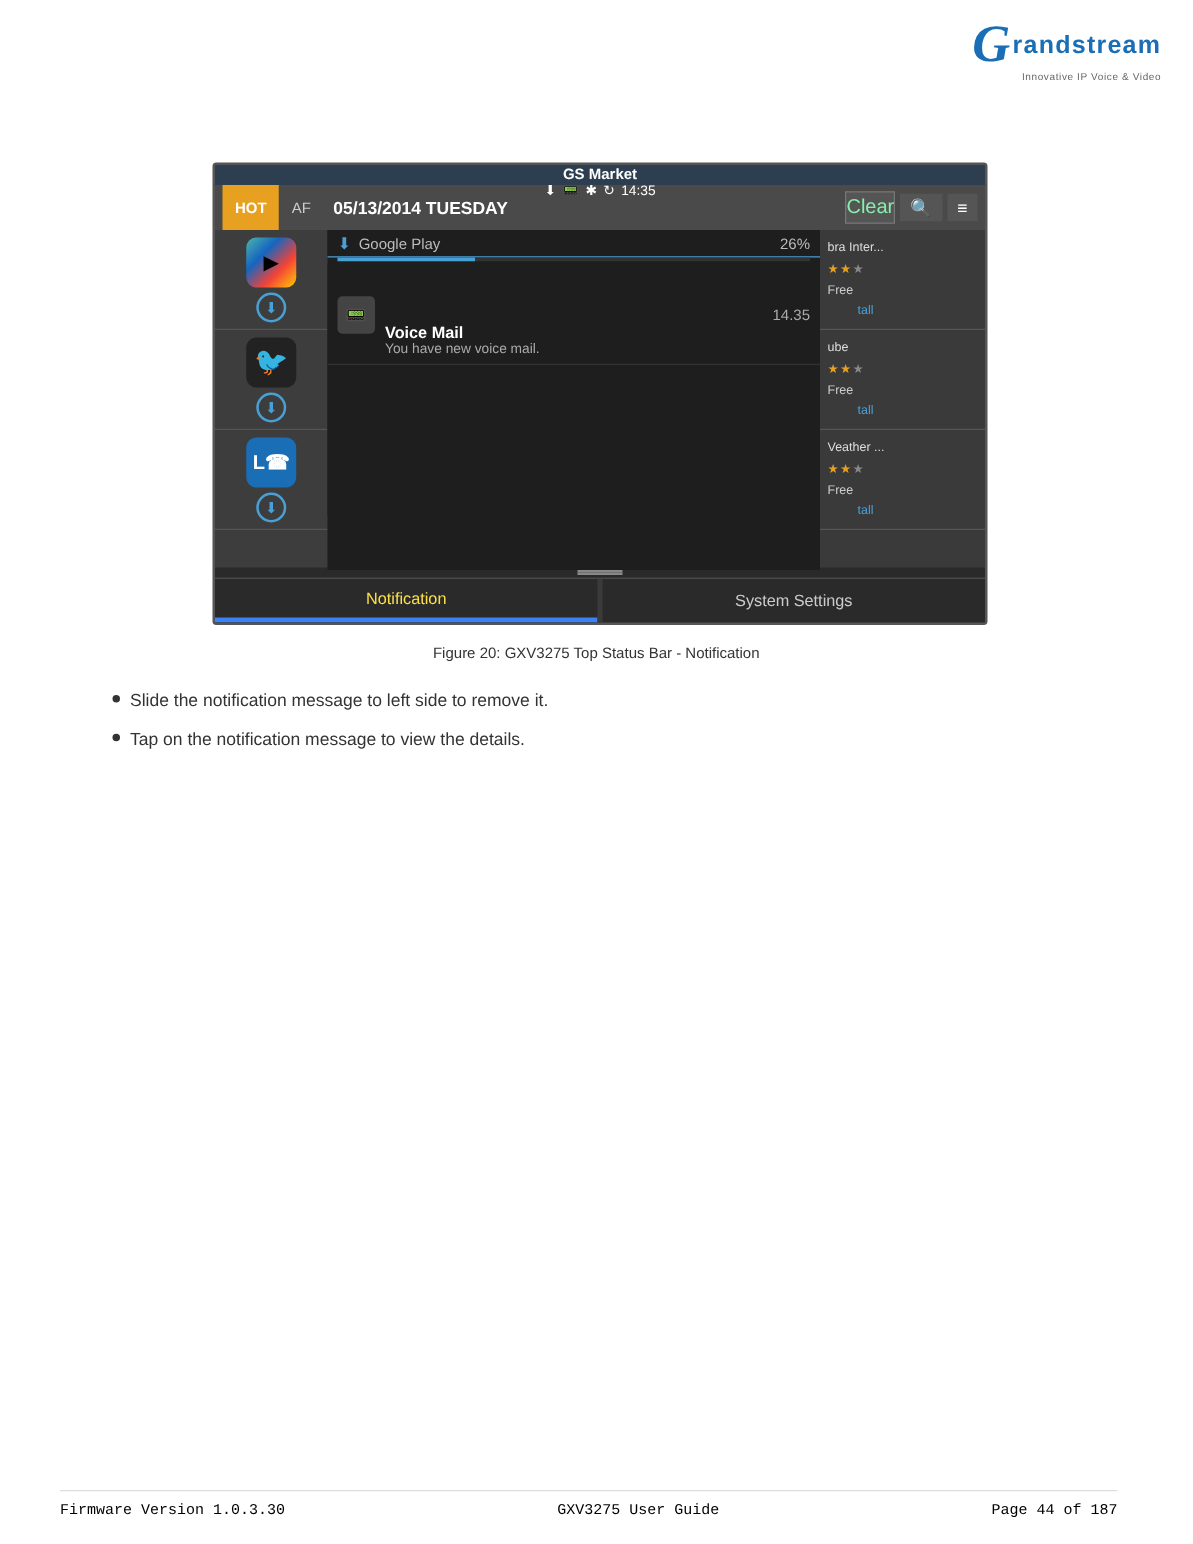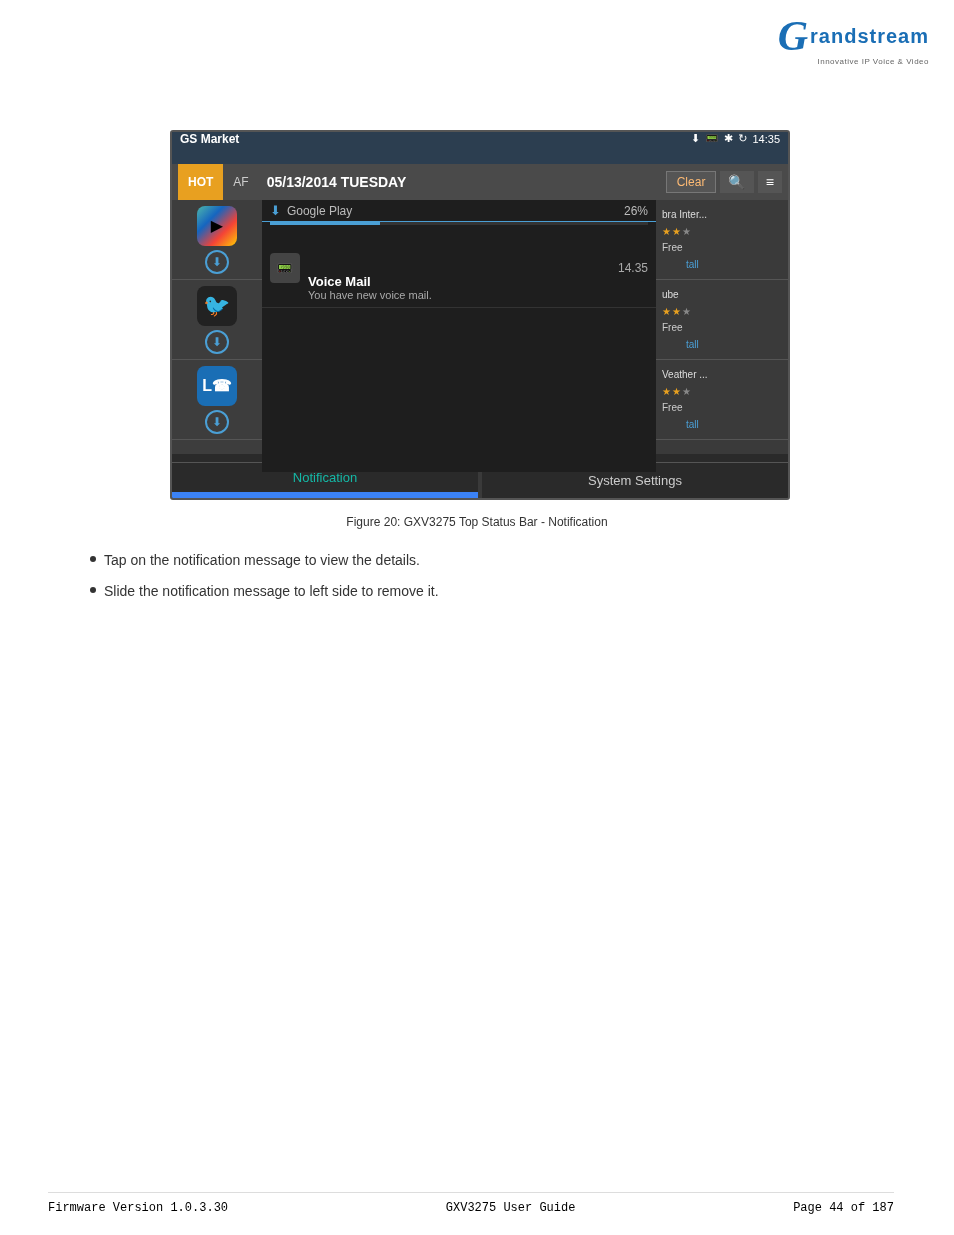--- a/index.html
+++ b/index.html
@@ -20,27 +20,28 @@
       height: 370px;
       background: #3a3a3a;
       border: 2px solid #555;
       border-radius: 3px;
       overflow: hidden;
     }
 
     
     .status-bar {
       background: #2c3e50;
-      height: 32px;
-      display: flex;
-      align-items: flex-start;
+      height: 16px;
+      display: flex;
+      align-items: center;
       justify-content: space-between;
       padding: 0 8px;
       color: white;
       font-size: 11px;
+      flex-direction: column;
     }
     .status-bar-left {
       font-weight: bold;
       font-size: 12px;
     }
     .status-bar-icons {
       display: flex;
       align-items: center;
       gap: 5px;
       font-size: 11px;
@@ -75,23 +76,23 @@
     }
     .nav-date {
       color: white;
       font-size: 14px;
       font-weight: bold;
       flex: 1;
       padding-left: 8px;
     }
     .nav-clear-btn {
       background: #555;
-      color: #fdba74;
-      font-size: 12px;
-      padding: 3px 10px;
+      color: #86efac;
+      font-size: 16px;
+      padding: 3px 0;
       border: 1px solid #777;
       cursor: pointer;
     }
     .nav-search-btn {
       background: #555;
       color: white;
       font-size: 14px;
       padding: 3px 8px;
       margin-left: 4px;
       border: none;
@@ -208,22 +209,22 @@
     .bottom-tab {
       flex: 1;
       display: flex;
       align-items: center;
       justify-content: center;
       color: #ccc;
       font-size: 13px;
       cursor: pointer;
     }
     .bottom-tab.active {
-      border-bottom: 6px solid #3b82f6;
-      color: #14b8a6;
+      border-bottom: 4px solid #3b82f6;
+      color: #fde047;
     }
     .bottom-tab-divider {
       width: 4px;
       background: #3a3a3a;
     }
 
     
     .notif-header-bar {
       background: #1e1e1e;
       display: flex;
@@ -509,25 +510,25 @@
     <div style="width: 36px; height: 4px; border-top: 2px solid #888; border-bottom: 2px solid #888;"></div>
   </div>
 
 </div>
 
 <div class="figure-caption">Figure 20: GXV3275 Top Status Bar - Notification</div>
 
 <div class="bullet-list">
   <div class="bullet-item">
     <div class="bullet-dot"></div>
-    <span>Tap on the notification message to view the details.</span>
+    <span>Slide the notification message to left side to remove it.</span>
   </div>
   <div class="bullet-item">
     <div class="bullet-dot"></div>
-    <span>Slide the notification message to left side to remove it.</span>
+    <span>Tap on the notification message to view the details.</span>
   </div>
 </div>
 
 <div class="page-footer">
   <span>Firmware Version 1.0.3.30</span>
   <span>GXV3275 User Guide</span>
   <span>Page 44 of 187</span>
 </div>
 
 </body></html>

